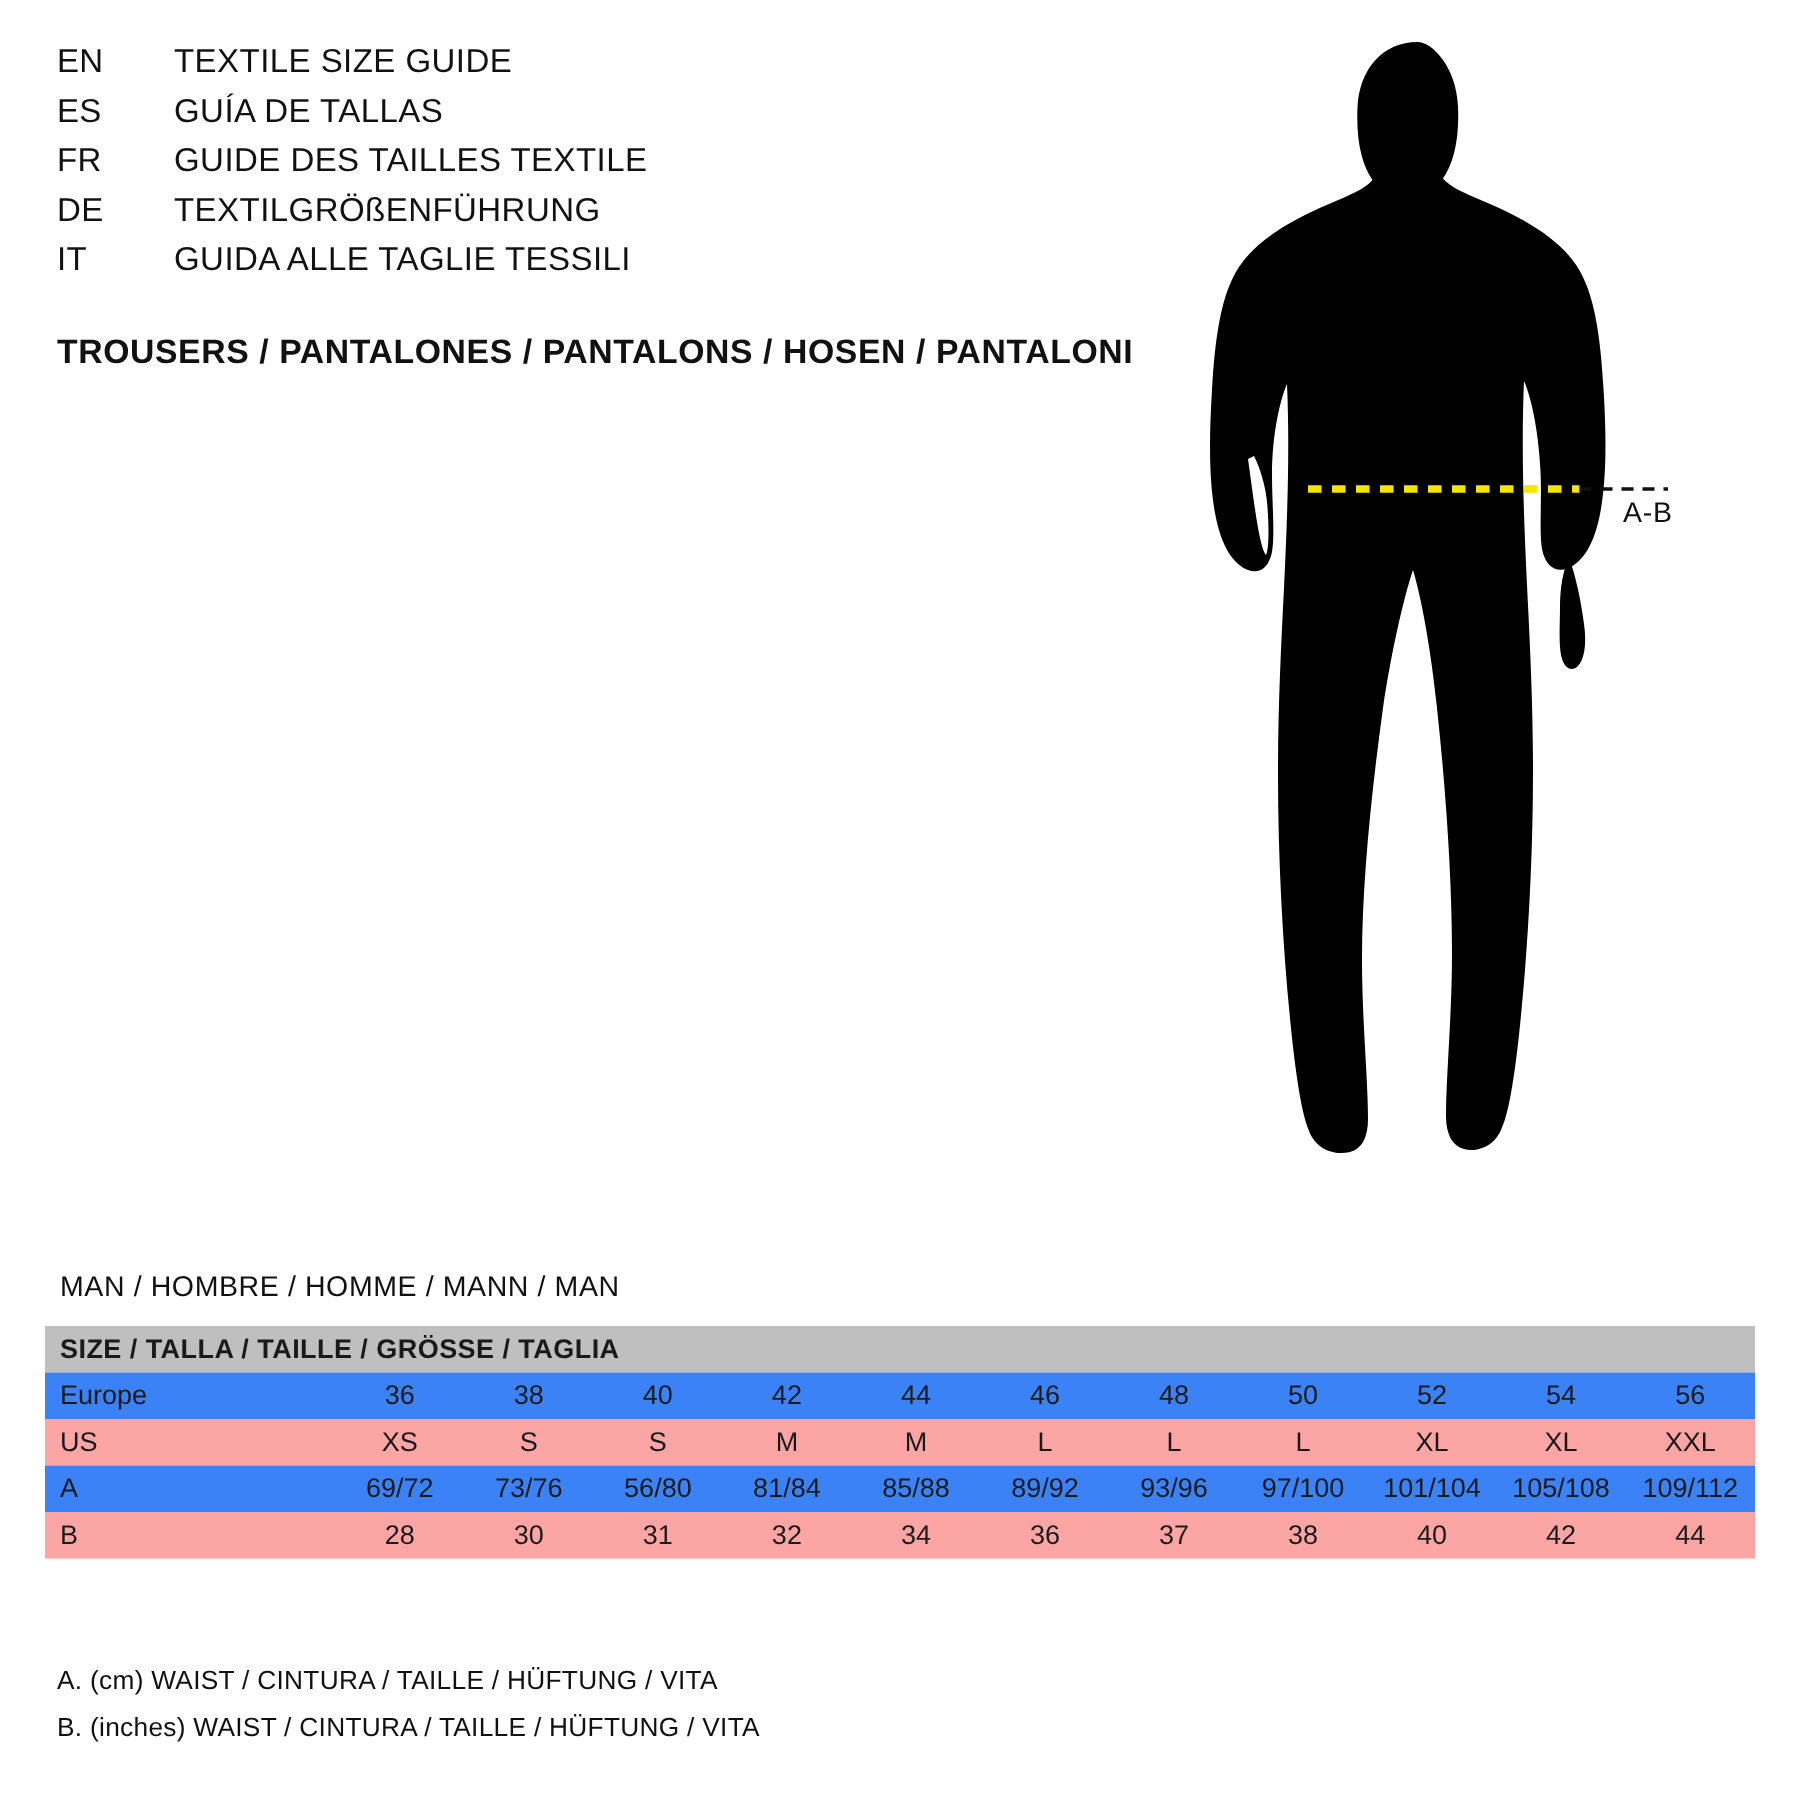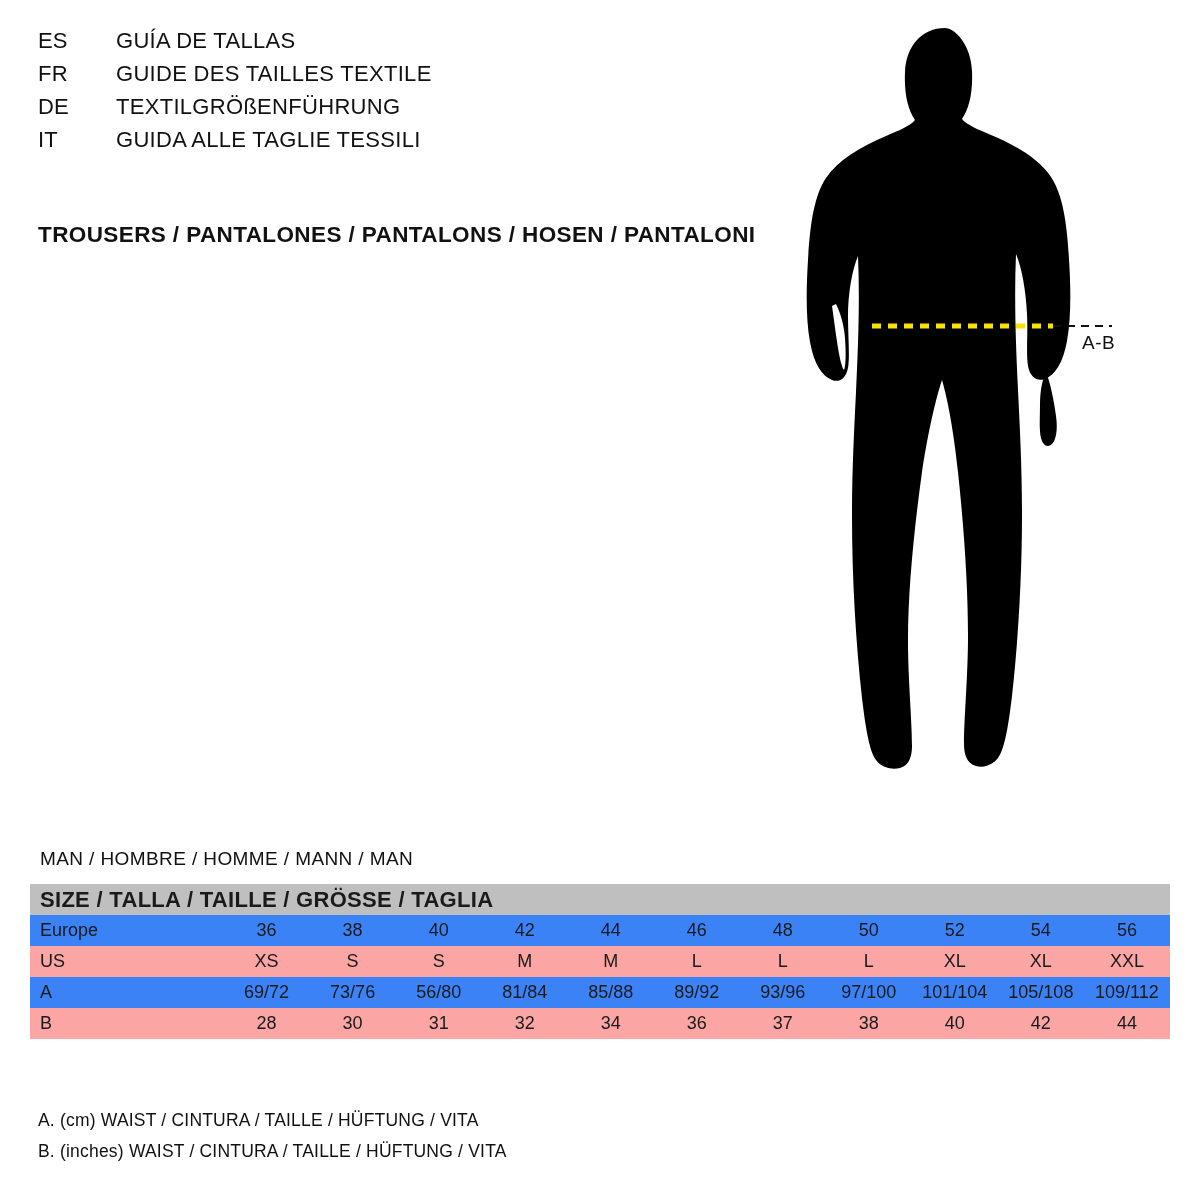--- a/index.html
+++ b/index.html
@@ -96,21 +96,21 @@
     height: 31px;
     padding: 0;
     font-weight: normal;
     text-align: center;
   }
   th.head-cell {
     background: #bfbfbf;
     text-align: left;
     padding-left: 10px;
     font-weight: bold;
-    font-size: 22px;
+    font-size: 18px;
     letter-spacing: 0.3px;
   }
   td.row-label {
     text-align: left;
     padding-left: 10px;
   }
   tr.shaded td { background: #3b82f6; }
   tr.plain td { background: #fca5a5; }
   col.c-label { width: 180px; }
   col.c-val { width: 80px; }
@@ -125,20 +125,24 @@
     color: #111111;
     letter-spacing: 0.2px;
     margin-bottom: 10px;
     white-space: nowrap;
   }
 </style>
 </head>
 <body>
 
 <div id="lang-block">
+  <div class="lang-row">
+    <span class="lang-code">EN</span>
+    <span class="lang-text">TEXTILE SIZE GUIDE</span>
+  </div>
   <div class="lang-row">
     <span class="lang-code">ES</span>
     <span class="lang-text">GUÍA DE TALLAS</span>
   </div>
   <div class="lang-row">
     <span class="lang-code">FR</span>
     <span class="lang-text">GUIDE DES TAILLES TEXTILE</span>
   </div>
   <div class="lang-row">
     <span class="lang-code">DE</span>

